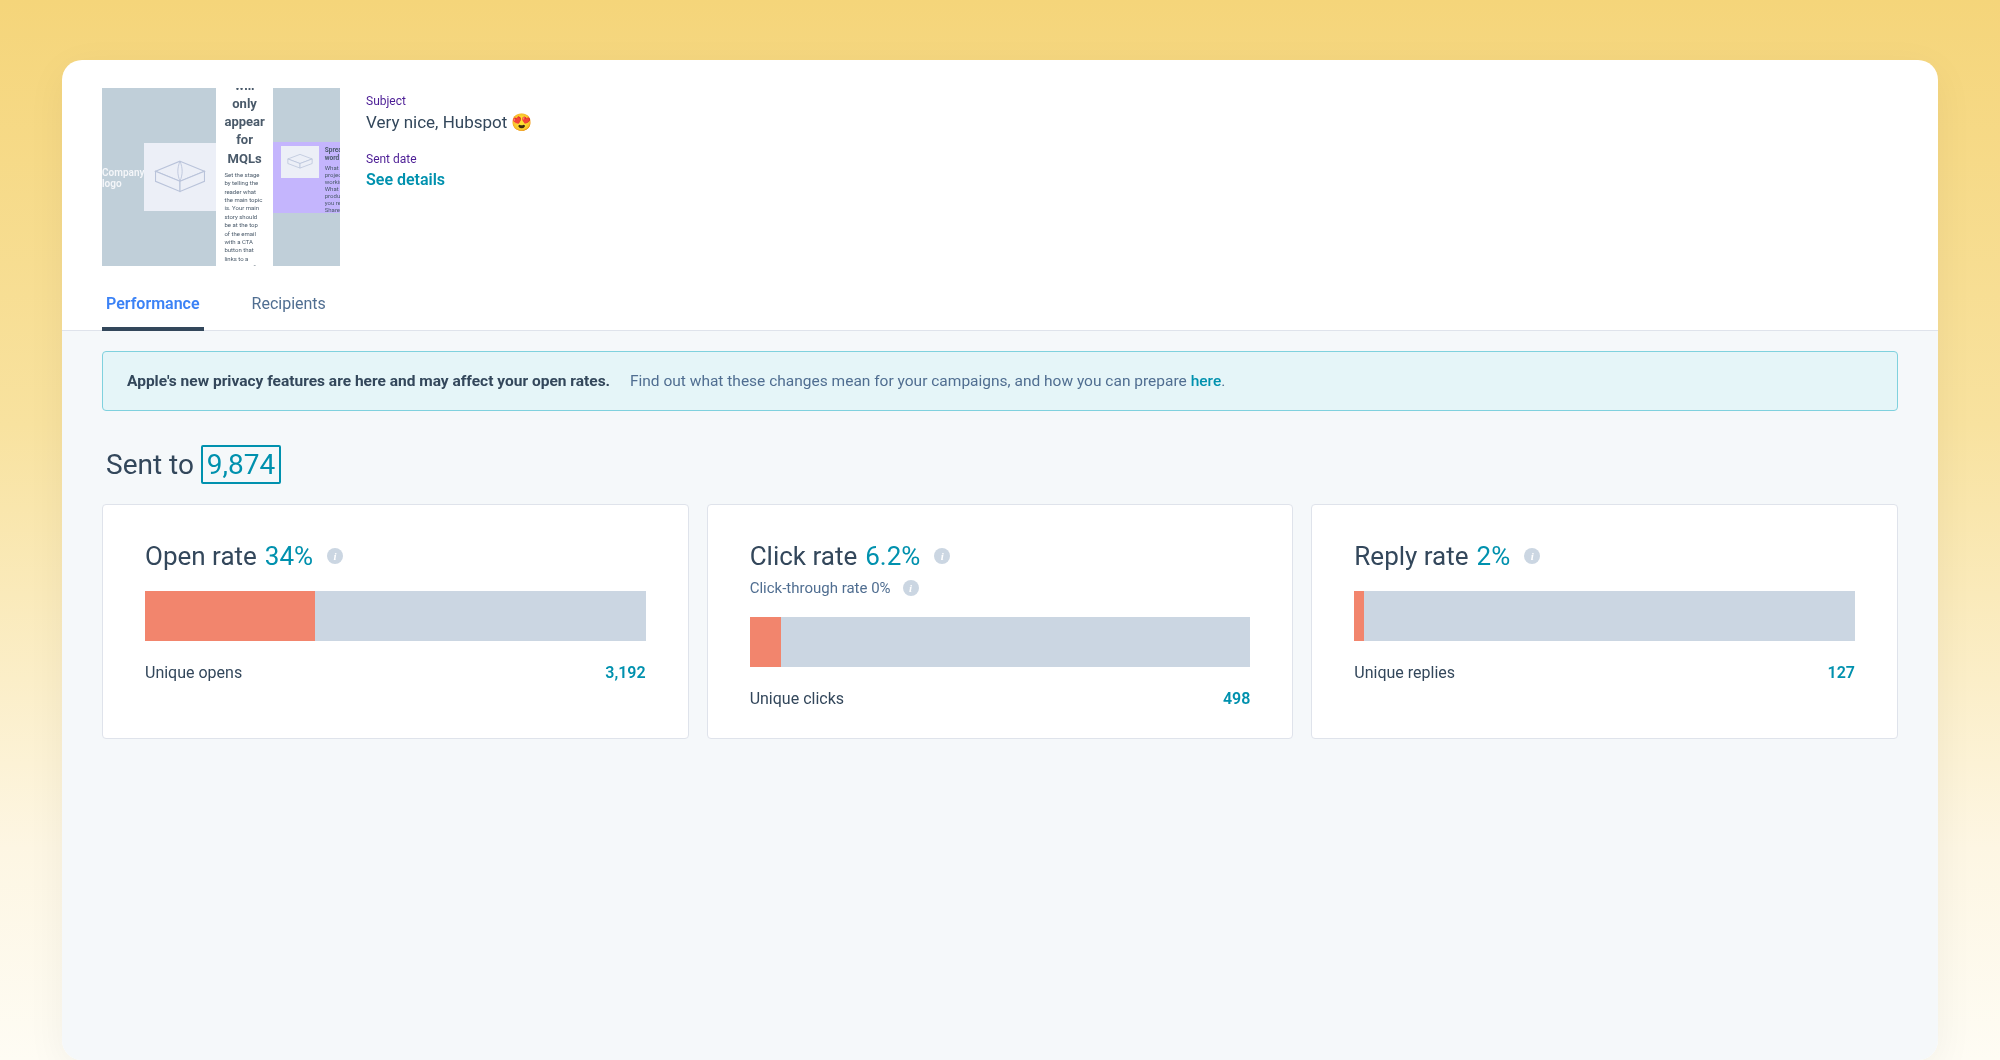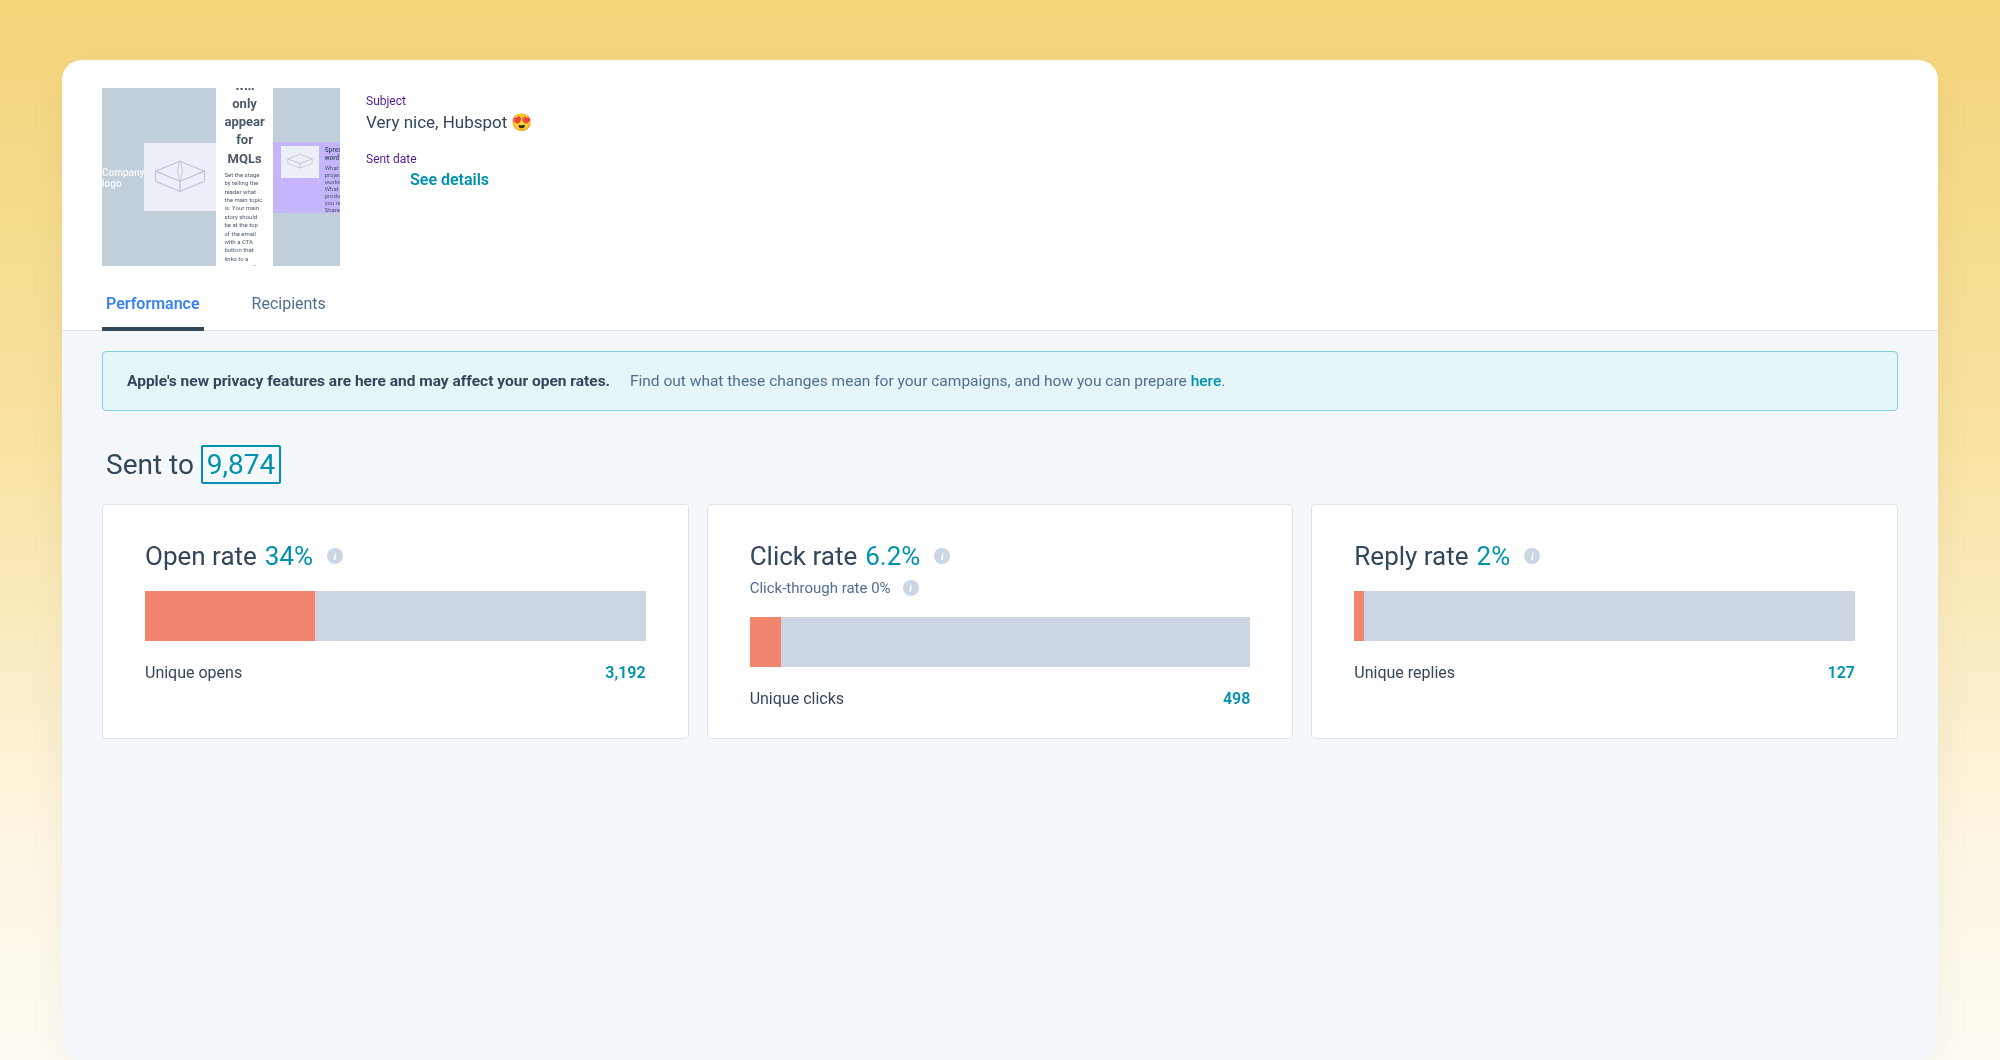--- a/index.html
+++ b/index.html
@@ -86,21 +86,20 @@
   .meta-value {
     font-size: 17px;
     color: #33475b;
     margin-bottom: 20px;
   }
   .see-details {
     color: #0091ae;
     font-size: 16px;
     font-weight: 600;
     cursor: pointer;
-    margin-left: 44px;
   }
 
   .tabs {
     display: flex;
     gap: 44px;
     padding: 28px 40px 0 40px;
     border-bottom: 1px solid #dfe3eb;
   }
   .tab {
     padding: 0 4px 14px 4px;

